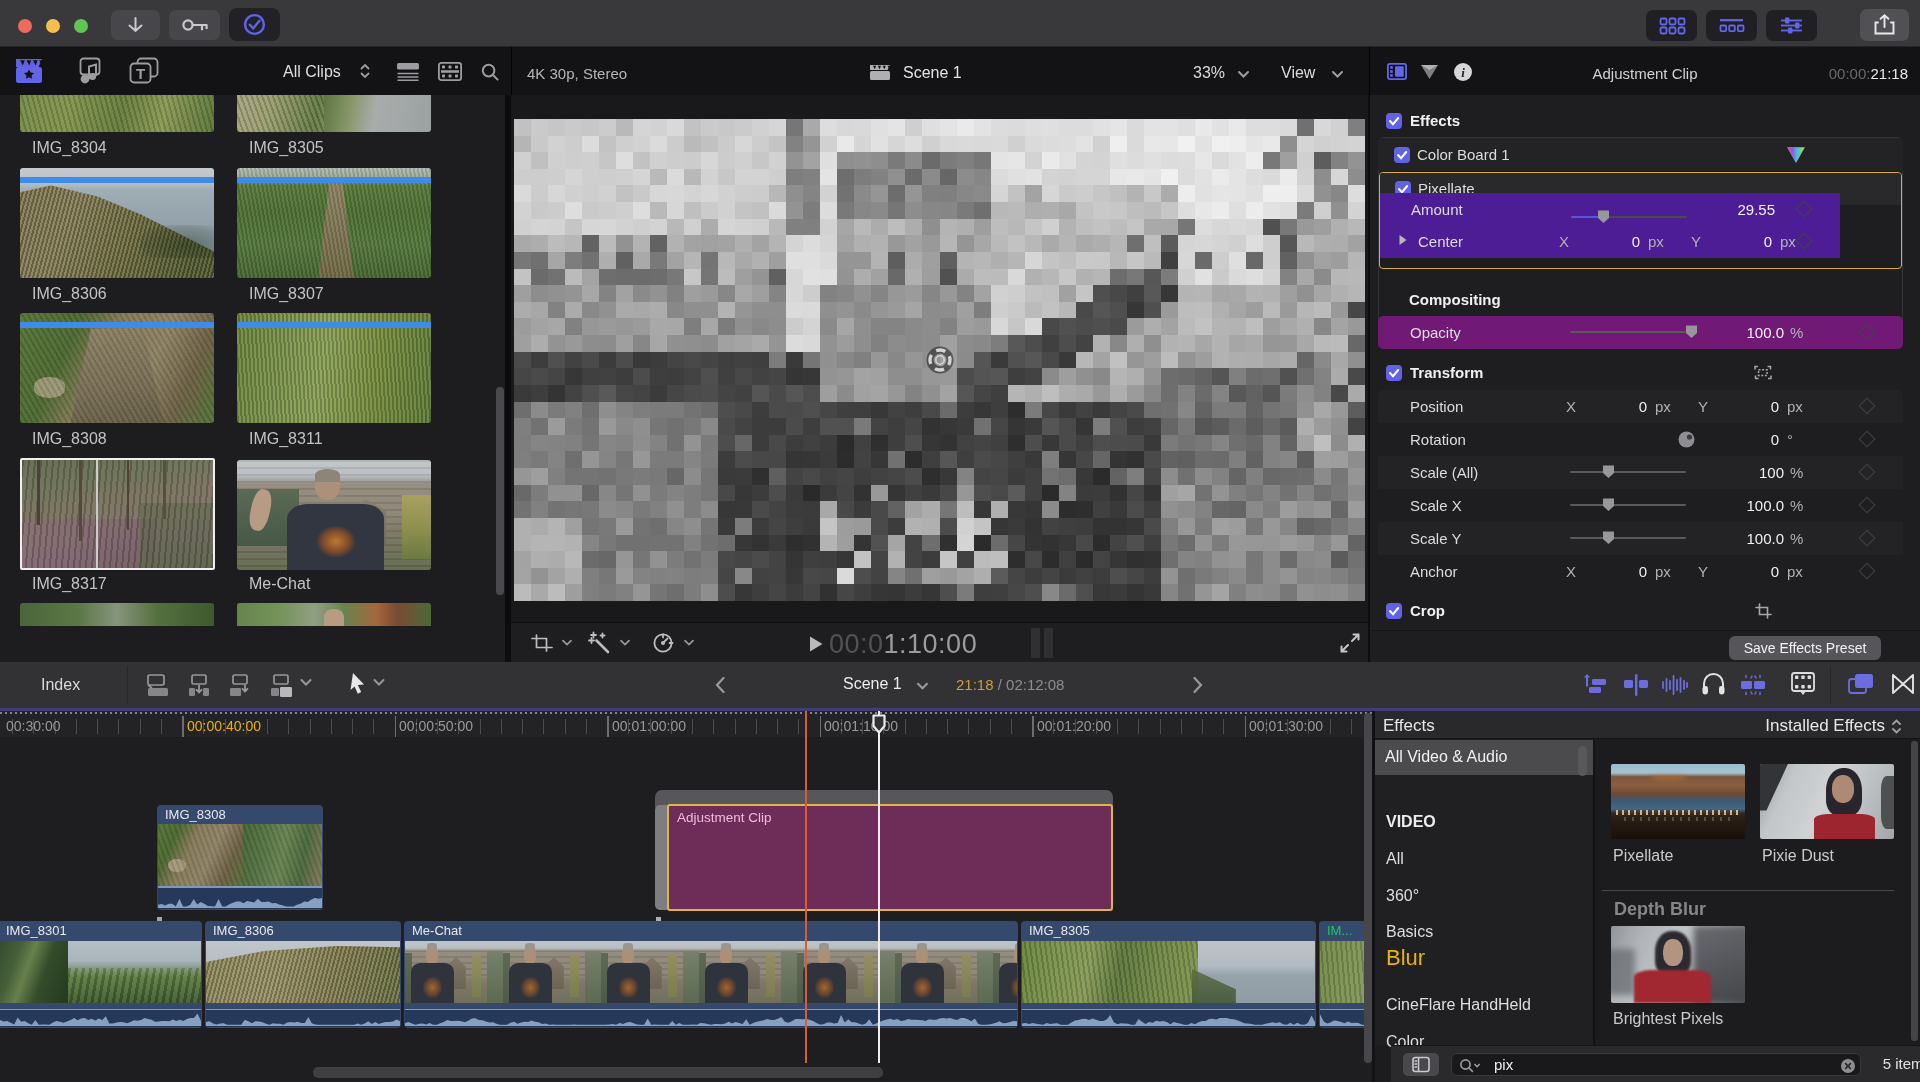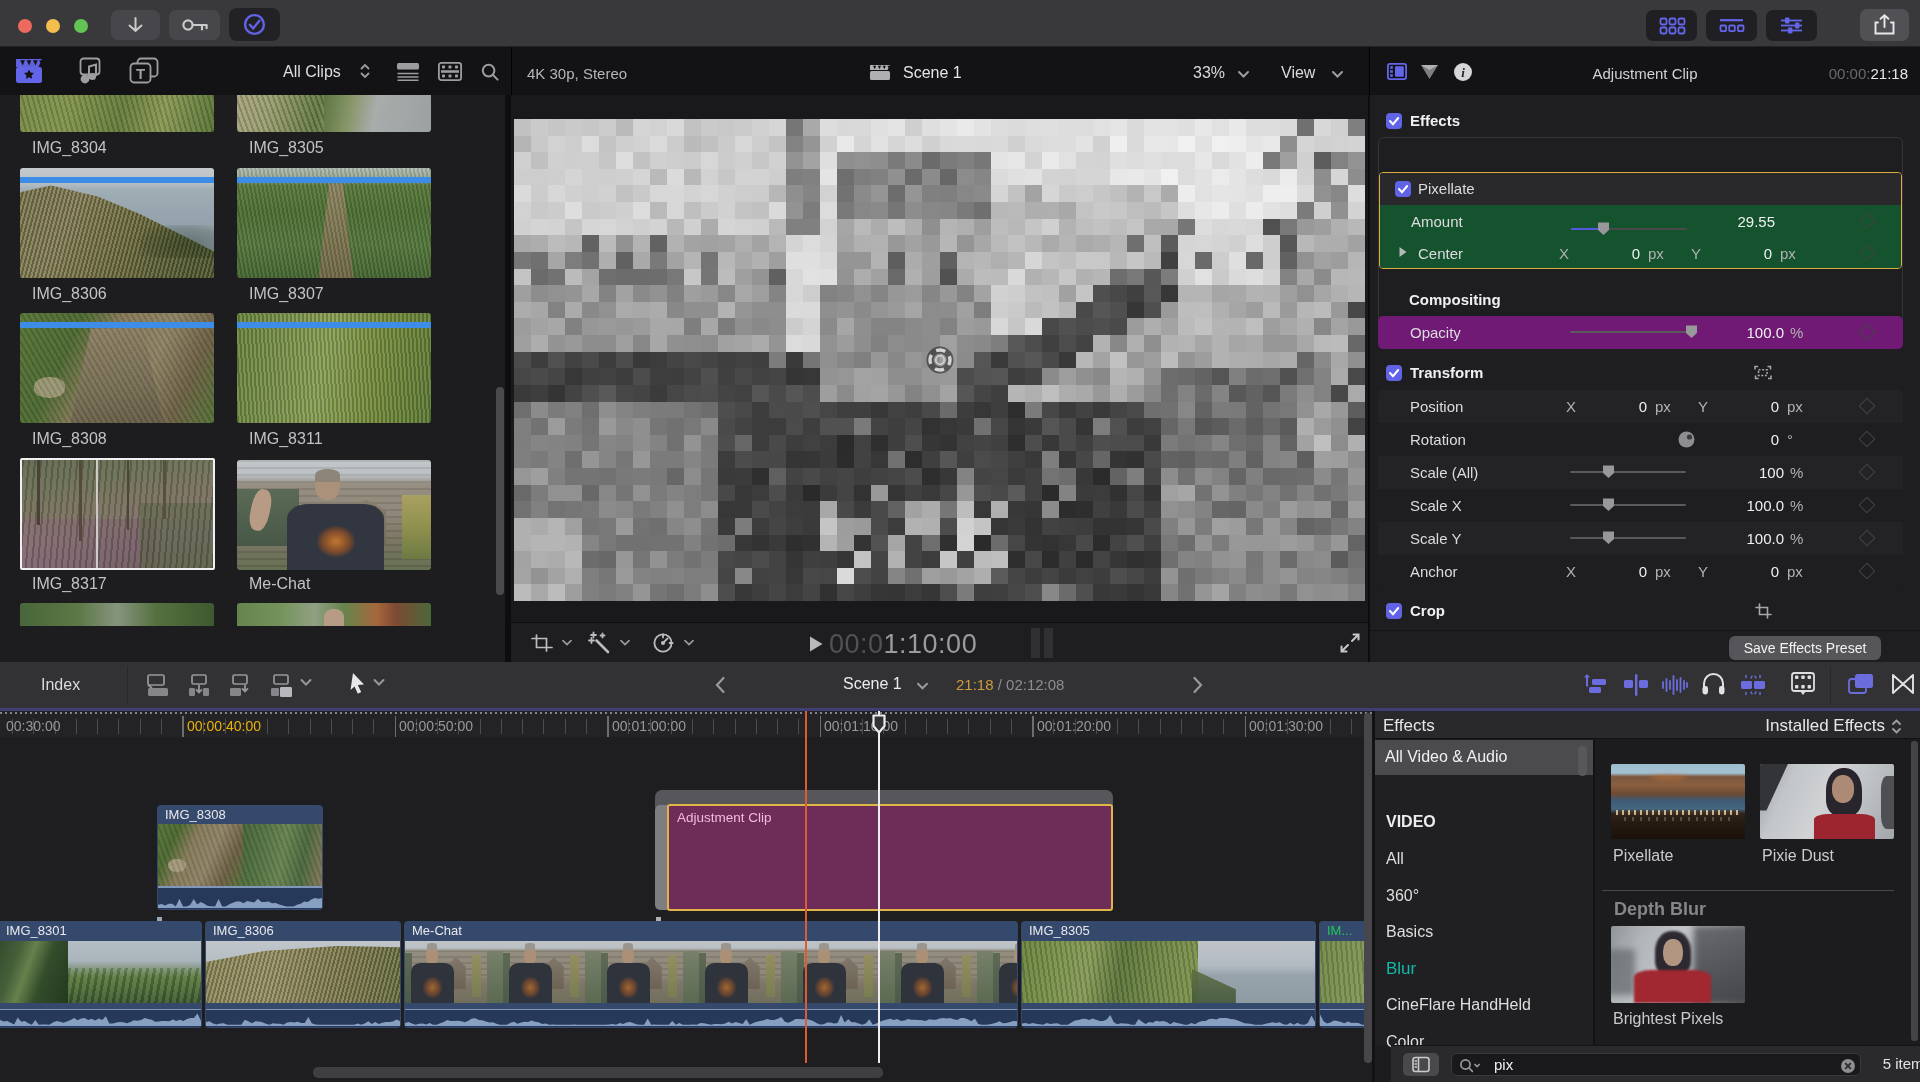--- a/index.html
+++ b/index.html
@@ -1819,31 +1819,52 @@
     <div class="ck" style="left:16px;top:9px">
           <svg width="16" height="16" viewBox="0 0 16 16">
             <path d="M4 8l3 3.2L12.2 5" stroke="#fff" stroke-width="2" fill="none" stroke-linecap="round"></path>
           </svg>
         </div>
     <div class="abs" style="left:40px;top:8px;font-weight:bold;color:#f0f0f2">Effects</div>
   </div>
 
   <div class="abs" style="left:8px;top:42px;width:525px;height:186px;border:1px solid #353537;border-radius:6px"></div>
 
+  <div class="row" style="top:43px;height:33px;background:#232325;border-radius:5px 5px 0 0">
+    <div class="ck" style="left:16px;top:9px">
+          <svg width="16" height="16" viewBox="0 0 16 16">
+            <path d="M4 8l3 3.2L12.2 5" stroke="#fff" stroke-width="2" fill="none" stroke-linecap="round"></path>
+          </svg>
+        </div>
+    <div class="lbl" style="left:39px">Color Board 1</div>
+    <svg class="abs" style="left:408px;top:8px" width="20" height="18" viewBox="0 0 20 18">
+          <defs>
+            <linearGradient id="cbg1" x1="0" y1="0" x2="1" y2="0">
+              <stop offset="0" stop-color="#e84a9a"></stop>
+              <stop offset="0.3" stop-color="#8a5ae8"></stop>
+              <stop offset="0.55" stop-color="#4ab8e8"></stop>
+              <stop offset="0.8" stop-color="#6ade6a"></stop>
+              <stop offset="1" stop-color="#e8d44a"></stop>
+            </linearGradient>
+          </defs>
+          <path d="M1.5 1.5h17L10 16.5z" fill="url(#cbg1)"></path>
+          <path d="M1.5 1.5h17L10 16.5z" fill="none" stroke="#c8c8cc" stroke-width="0.8" opacity="0.5"></path>
+        </svg>
+  </div>
 
   <div class="abs" style="left:9px;top:77px;width:523px;height:97px;border:1.5px solid #d8ae3e;border-radius:4px;overflow:hidden">
     <div class="abs" style="left:0;top:0;width:523px;height:32px;background:#29292b">
       <div class="ck" style="left:15px;top:8px">
             <svg width="16" height="16" viewBox="0 0 16 16">
               <path d="M4 8l3 3.2L12.2 5" stroke="#fff" stroke-width="2" fill="none" stroke-linecap="round"></path>
             </svg>
           </div>
       <div class="abs" style="left:38px;top:7px;color:#dcdcde">Pixellate</div>
     </div>
-    <div class="abs" style="left:0;top:32px;width:523px;height:65px;background:#14532d">
+    <div class="abs" style="left:0;top:20px;width:460px;height:65px;background:#4c1d95">
       <div class="abs" style="left:31px;top:8px;color:#dcdcde">Amount</div>
       <div class="abs" style="left:191px;top:23px;width:116px;height:2px;background:#4a4a4c;border-radius:1px"></div>
       <div class="abs" style="left:191px;top:23px;width:32px;height:2px;background:#5558dd;border-radius:1px"></div>
       <svg class="abs" style="left:217px;top:16px" width="13" height="15" viewBox="0 0 13 15">
             <path d="M1 1.5h11v7.5L6.5 14 1 9z" fill="#98989c"></path>
           </svg>
       <div class="abs" style="left:292px;top:8px;width:103px;text-align:right;color:#f0f0f2">29.55</div>
       <div class="dia" style="top:10px"></div>
       <svg class="abs" style="left:18px;top:41px" width="10" height="12" viewBox="0 0 10 12">
             <path d="M1.5 1l7 5-7 5z" fill="#b8b8ba"></path>
@@ -2363,21 +2384,21 @@
         </g>
       </svg>
 
   <div class="abs" style="left:0;top:29px;width:218px;height:305px;background:#202022">
     <div class="abs" style="left:0;top:0;width:218px;height:35px;background:#4b4b4d"></div>
     <div class="abs" style="left:10px;top:8px;font-size:16px;color:#f0f0f2">All Video &amp; Audio</div>
     <div class="abs" style="left:11px;top:73px;font-size:16px;font-weight:bold;color:#ececee">VIDEO</div>
     <div class="abs" style="left:11px;top:110px;font-size:16px;color:#dededf">All</div>
     <div class="abs" style="left:11px;top:147px;font-size:16px;color:#dededf">360°</div>
     <div class="abs" style="left:11px;top:183px;font-size:16px;color:#dededf">Basics</div>
-    <div class="abs" style="left:11px;top:219px;font-size:17px;color:#14b8a6">Blur</div>
+    <div class="abs" style="left:11px;top:205px;font-size:22px;color:#eab308">Blur</div>
     <div class="abs" style="left:11px;top:256px;font-size:16px;color:#dededf">CineFlare HandHeld</div>
     <div class="abs" style="left:11px;top:293px;font-size:16px;color:#dededf">Color</div>
     <div class="abs" style="left:203px;top:6px;width:9px;height:30px;background:#58585c;border-radius:4.5px"></div>
   </div>
   <div class="abs" style="left:218px;top:29px;width:2px;height:305px;background:#131315"></div>
 
   <div class="abs" style="left:236px;top:53px;width:134px;height:75px;border-radius:2px;overflow:hidden">
     <div class="abs" style="inset:0;background:linear-gradient(180deg,#9dbdd0 0%,#a4c1d1 12%,#7a573e 17%,#8a5f40 28%,#6e4a34 40%,#3e5a72 48%,#456782 60%,#30241a 66%,#241a12 80%,#191009 100%)"></div>
     <div class="abs" style="left:30%;top:14%;width:26%;height:7%;background:rgba(195,115,55,0.55);border-radius:40%;filter:blur(2px)"></div>
     <div class="abs" style="left:4%;top:61%;width:92%;height:7%;background:repeating-linear-gradient(90deg,rgba(225,205,165,0.85) 0 2px,rgba(70,52,35,0.45) 2px 6px)"></div>

